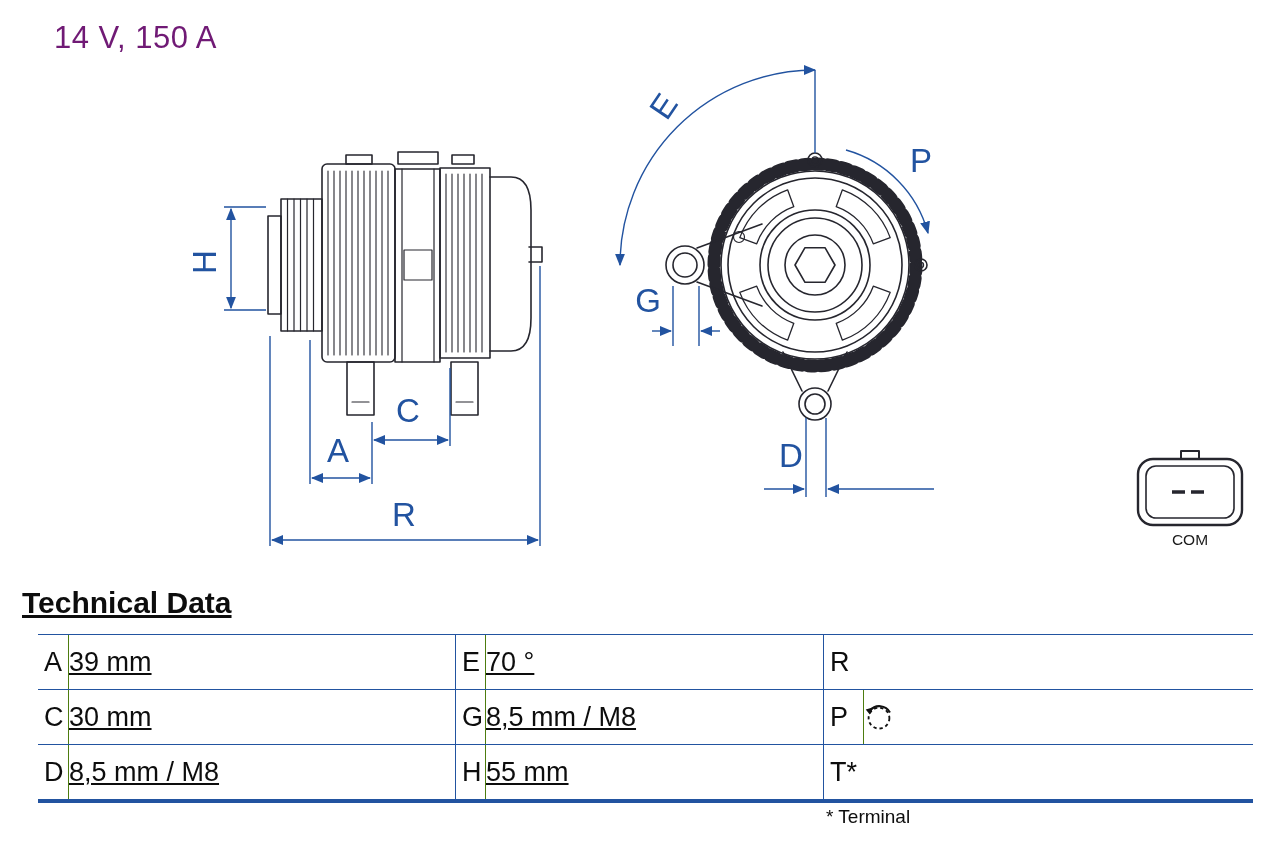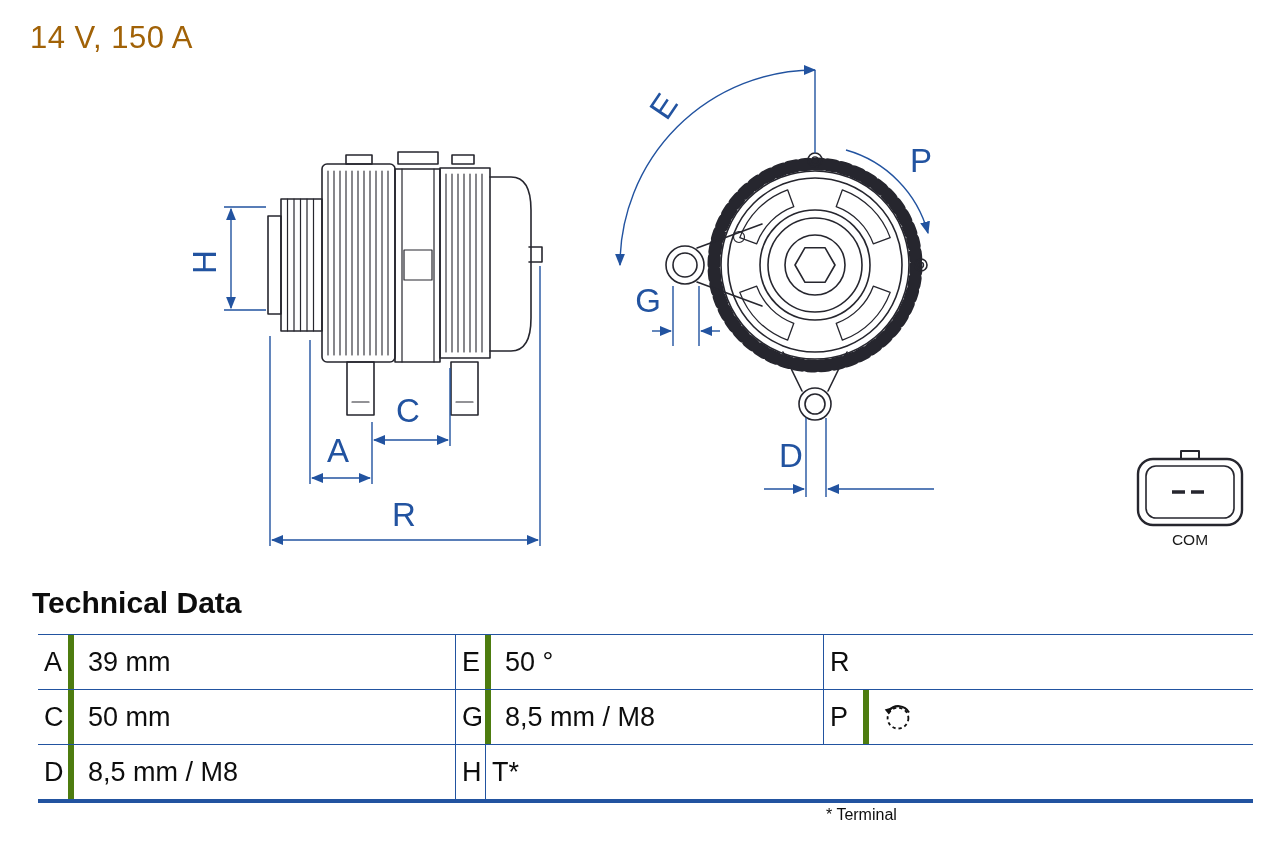--- a/index.html
+++ b/index.html
@@ -1,51 +1,51 @@
 <!DOCTYPE html>
 <html><head>
 <meta charset="utf-8">
 <style>
   html,body { margin:0; padding:0; background:#ffffff; }
   .page {
     position:relative; width:1280px; height:853px; background:#ffffff;
     font-family:"Liberation Sans", sans-serif; overflow:hidden; color:#111;
   }
   .title {
-    position:absolute; left:30px; top:20px;
-    font-size:31px; font-weight:400; color:#a16207; letter-spacing:.5px;
+    position:absolute; left:54px; top:20px;
+    font-size:31px; font-weight:400; color:#701a75; letter-spacing:.5px;
   }
   .diagram-svg { position:absolute; left:0; top:0; }
   .diagram-svg text { font-family:"Liberation Sans", sans-serif; }
   .dim-label { font-size:33px; fill:#2253a0; font-weight:400; }
   .section-heading {
-    position:absolute; left:32px; top:586px;
-    font-size:30px; font-weight:700; color:#0d0d0d;
+    position:absolute; left:22px; top:586px;
+    font-size:30px; font-weight:700; color:#0d0d0d;text-decoration:underline;
   }
   .spec-table {
     position:absolute; left:38px; top:634px; width:1215px;
     border-bottom:4px solid #2253a0;
   }
   .trow {
     display:grid;
     grid-template-columns:30px 387px 30px 338px 40px 1fr;
     border-top:1px solid #2253a0;
     height:54px;
   }
   .cell {
     display:flex; align-items:center;
     font-size:27px; color:#0d0d0d; white-space:nowrap; overflow:visible;
   }
   .k { padding-left:6px; }
-  .v { padding-left:14px; border-left:6px solid #4d7c0f; }
+  .v { border-left:1px solid #4d7c0f;text-decoration:underline; }
   .gsep { border-left:1px solid #2253a0; }
   .rot-icon { display:inline-block; }
   .footnote {
     position:absolute; left:826px; top:806px;
-    font-size:16px; color:#0d0d0d;
+    font-size:19px; color:#0d0d0d;
   }
 </style>
 </head>
 <body>
 
 <div class="page">
 
   <div class="title">14 V, 150 A</div>
 
   <svg class="diagram-svg" width="1280" height="575" viewBox="0 0 1280 575">
@@ -164,42 +164,43 @@
   </svg>
 
   <div class="section-heading">Technical Data</div>
 
   <div class="spec-table">
 
     <div class="trow">
       <div class="cell k">A</div>
       <div class="cell v">39 mm</div>
       <div class="cell k gsep">E</div>
-      <div class="cell v">50 °</div>
+      <div class="cell v">70 °</div>
       <div class="cell k gsep">R</div>
     </div>
 
     <div class="trow">
       <div class="cell k">C</div>
-      <div class="cell v">50 mm</div>
+      <div class="cell v">30 mm</div>
       <div class="cell k gsep">G</div>
       <div class="cell v">8,5 mm / M8</div>
       <div class="cell k gsep">P</div>
       <div class="cell v">
         <svg class="rot-icon" width="30" height="30" viewBox="0 0 26 26">
           <circle cx="13" cy="14" r="9" fill="none" stroke="#111" stroke-width="1.6" stroke-dasharray="2.8 2.6"></circle>
           <path d="M22.5 9 A10.5 10.5 0 0 0 5.2 7.4" fill="none" stroke="#111" stroke-width="1.8"></path>
           <polygon points="1.5,6.5 8.2,4.6 5,10.8" fill="#111"></polygon>
         </svg>
       </div>
     </div>
 
     <div class="trow">
       <div class="cell k">D</div>
       <div class="cell v">8,5 mm / M8</div>
       <div class="cell k gsep">H</div>
+      <div class="cell v">55 mm</div>
       <div class="cell k gsep">T*</div>
     </div>
   </div>
 
   <div class="footnote">* Terminal</div>
 
 </div>
 
 </body></html>

